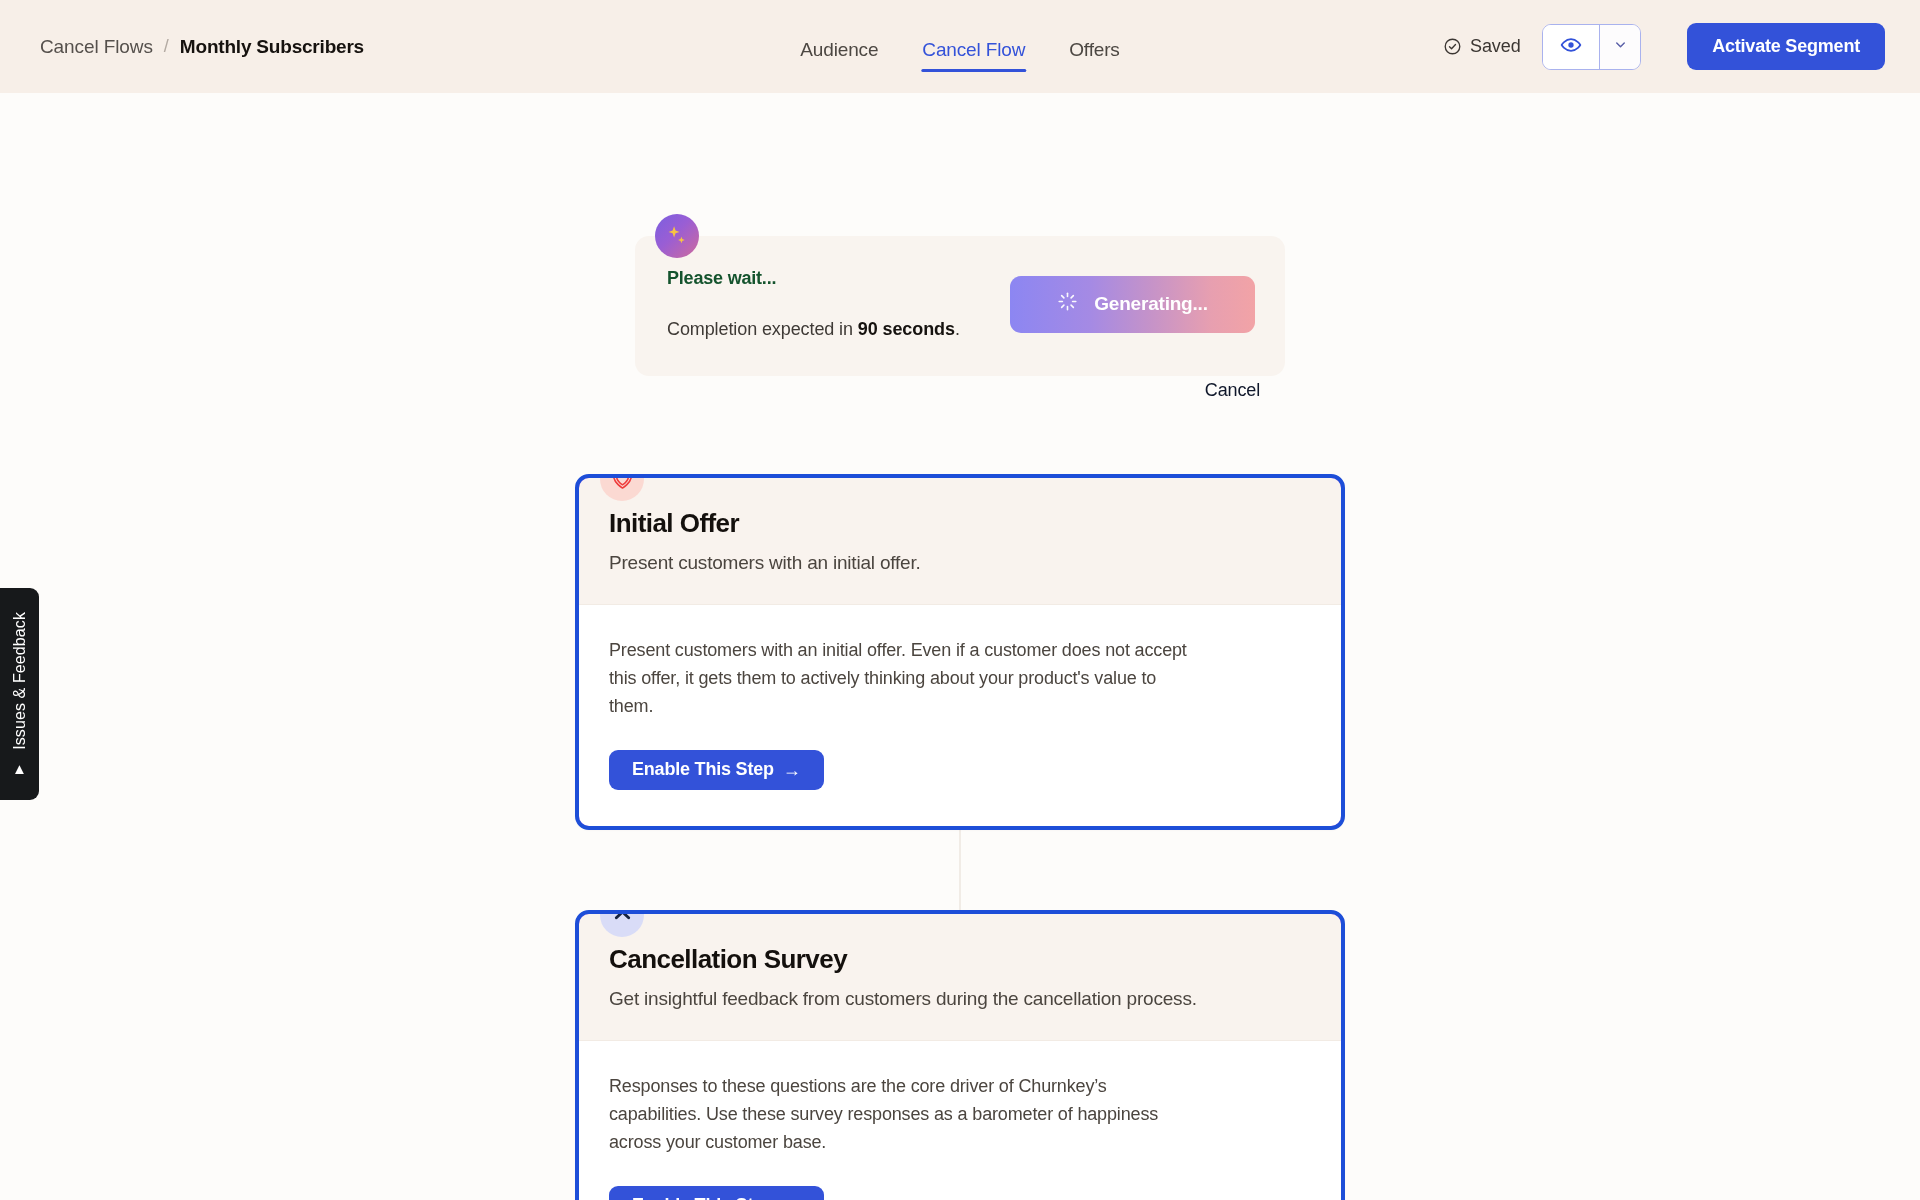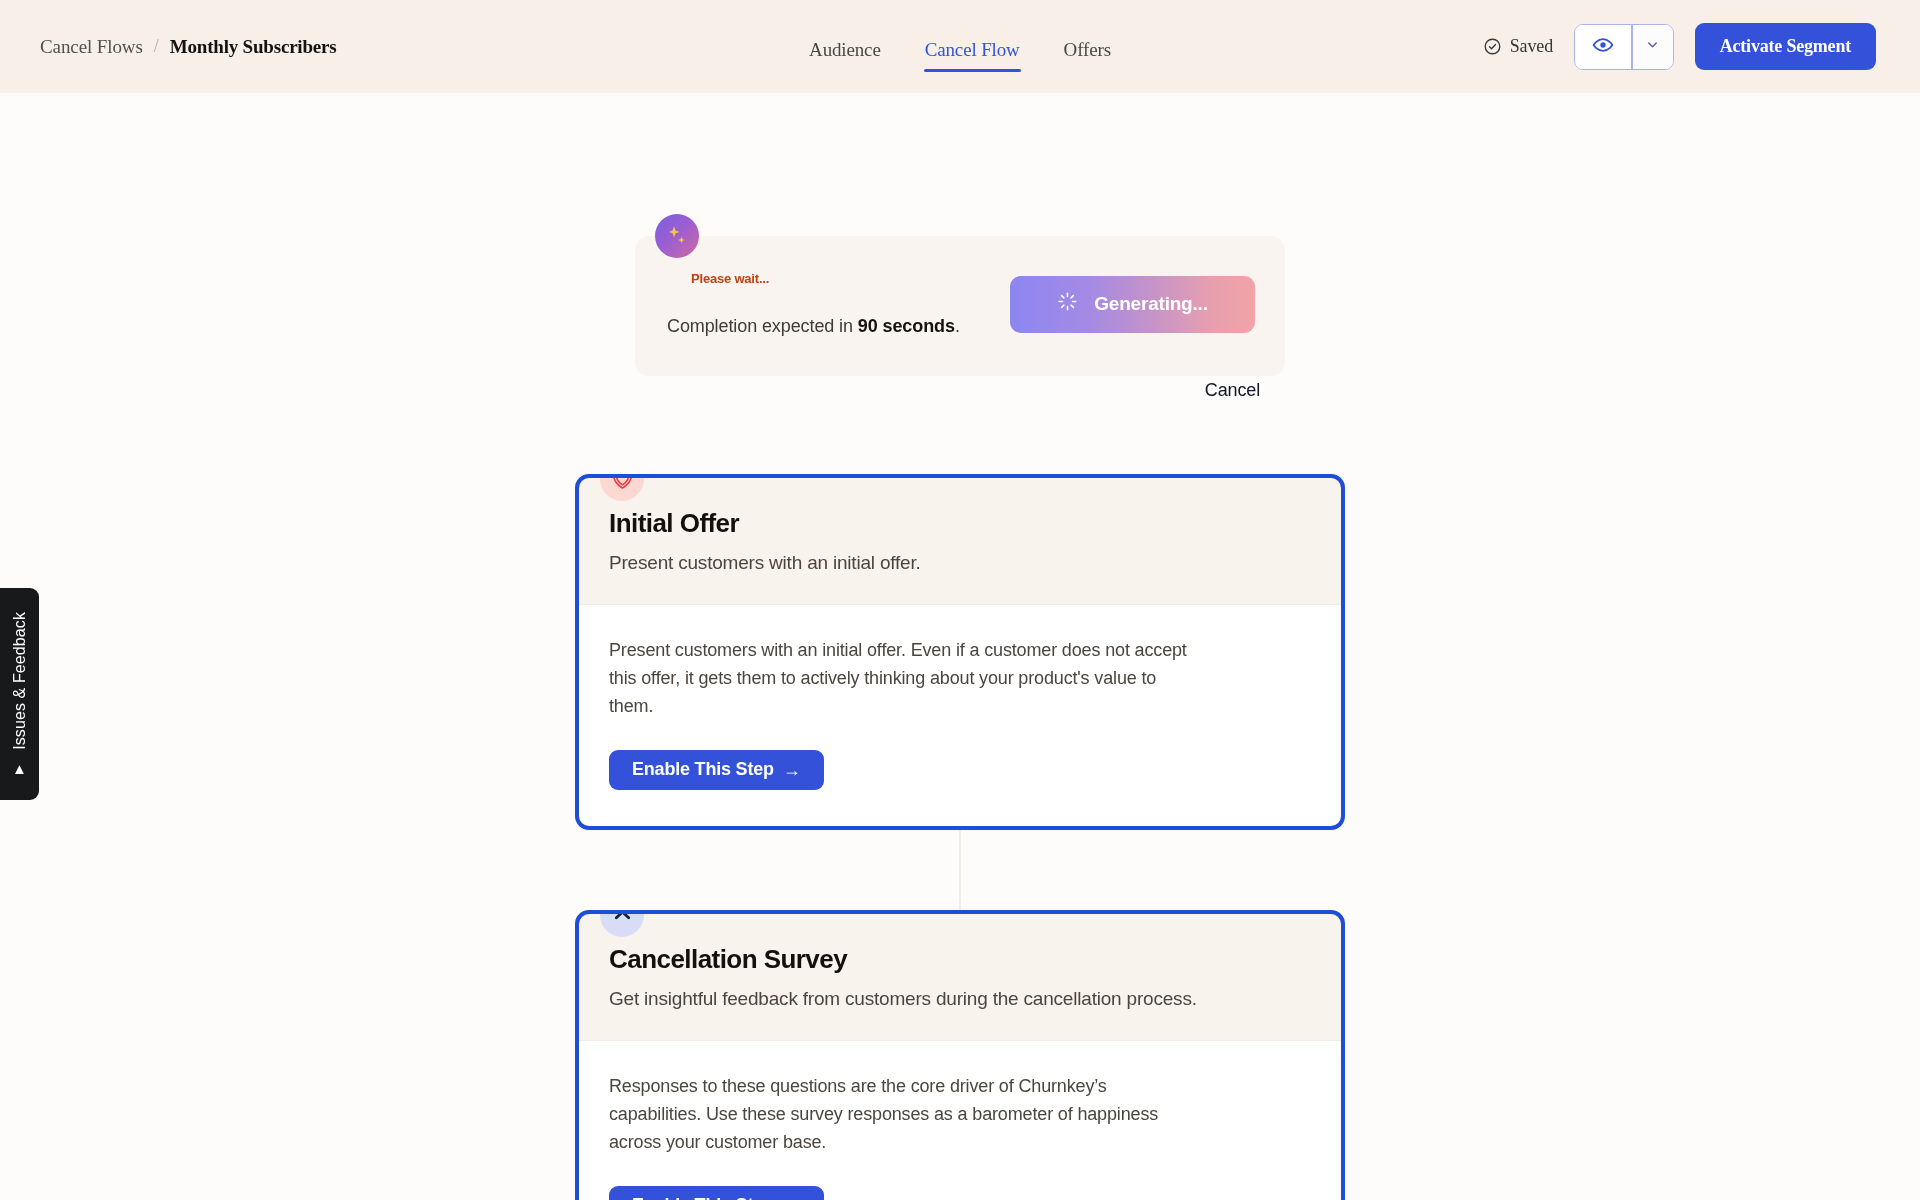--- a/index.html
+++ b/index.html
@@ -16,24 +16,23 @@
     position: relative;
     -webkit-font-smoothing: antialiased;
   }
 
   
   .header {
     height: 93px;
     background: #f7efe8;
     display: flex;
     align-items: center;
-    padding: 0 44px 0 40px;
+    padding: 0 35px 0 40px;
     position: relative;
     z-index: 30;
-    font-family: Liberation Serif, serif;
   }
 
   .breadcrumb {
     display: flex;
     align-items: center;
     gap: 11px;
     font-size: 19px;
     white-space: nowrap;
   }
   .breadcrumb .crumb-root {
@@ -135,20 +134,21 @@
     border: none;
     border-radius: 9px;
     height: 47px;
     padding: 0 25px;
     font-family: inherit;
     font-size: 18px;
     font-weight: 700;
     letter-spacing: -0.2px;
     cursor: pointer;
     white-space: nowrap;
+    margin-left: 25px;
   }
 
   
   .canvas {
     position: relative;
     height: 1107px;
     background: #fdfcfa;
     overflow: hidden;
   }
 
@@ -188,26 +188,25 @@
   .wait-card {
     background: #f9f4ef;
     border-radius: 14px;
     padding: 26px 30px 30px 32px;
     display: flex;
     align-items: center;
     min-height: 140px;
   }
   .wait-left { flex: 1; }
   .wait-title {
-    font-size: 13px;
-    font-weight: 700;
-    color: #c2410c;
+    font-size: 18px;
+    font-weight: 700;
+    color: #14532d;
     letter-spacing: -0.2px;
     margin-bottom: 30px;
-    margin-left: 24px;
   }
   .wait-sub {
     font-size: 18px;
     color: #3f3a36;
     letter-spacing: -0.1px;
   }
   .wait-sub b { font-weight: 700; color: #16120f; }
 
   .generating-btn {
     width: 245px;

